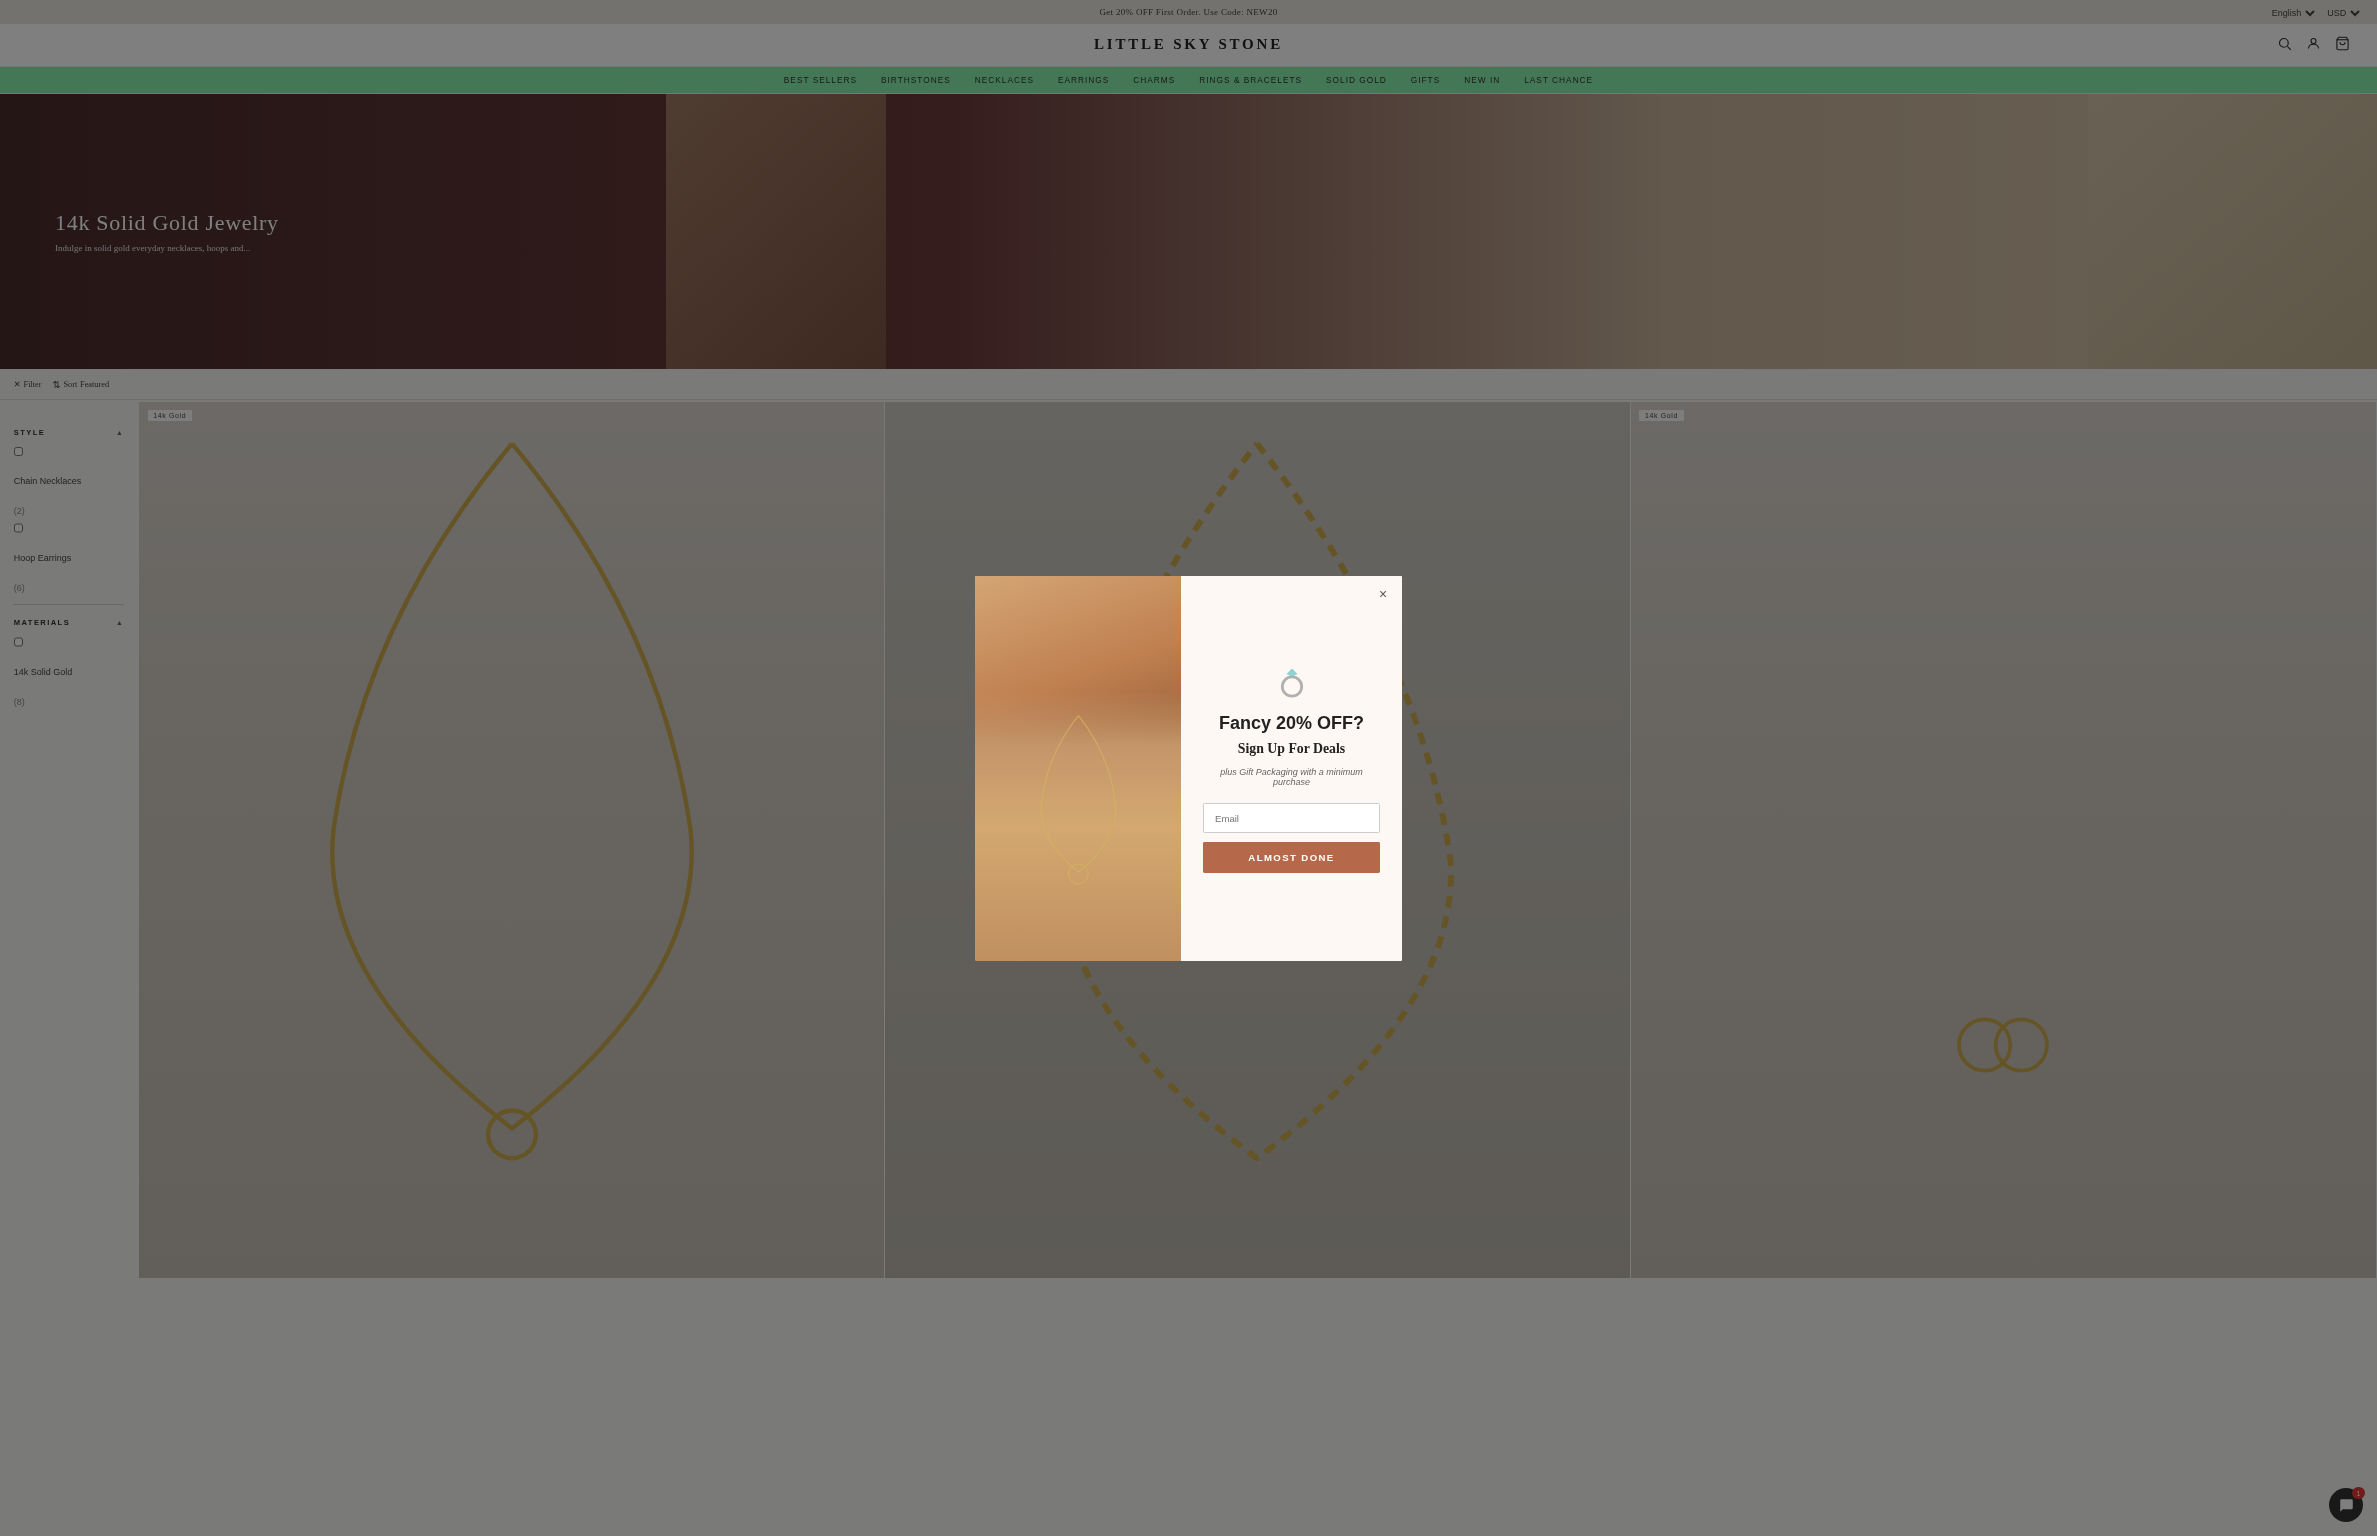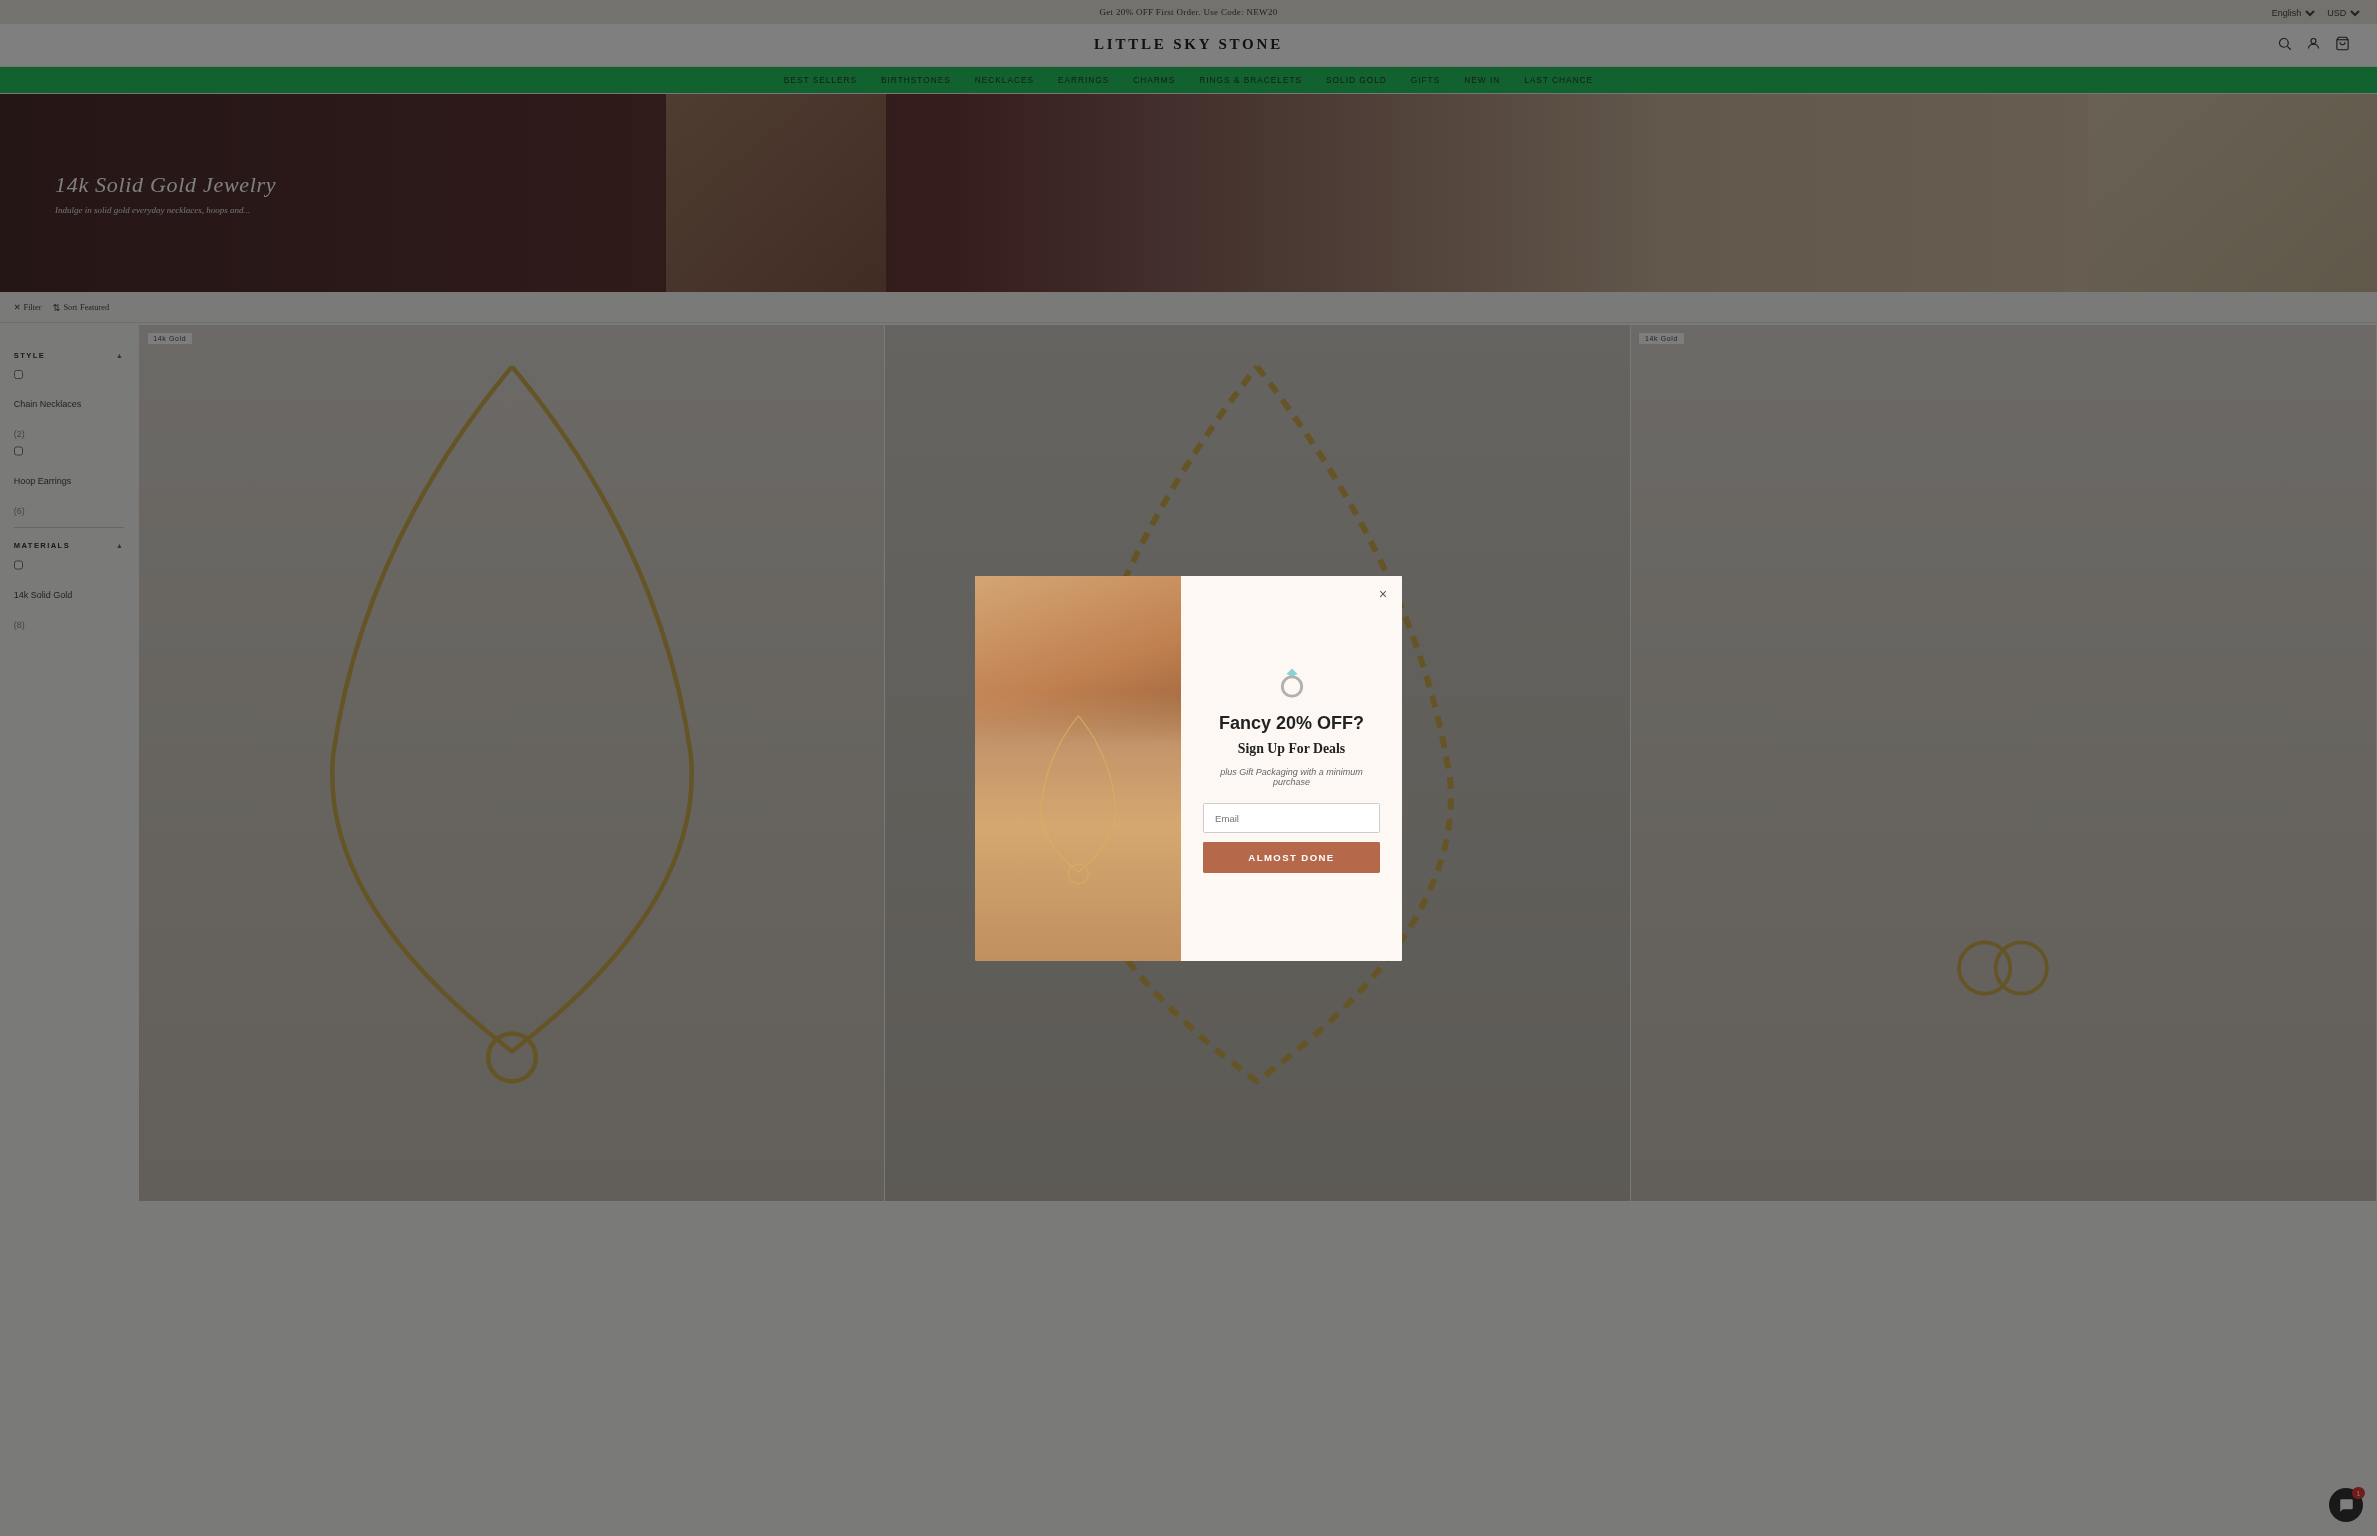--- a/index.html
+++ b/index.html
@@ -68,43 +68,42 @@
       color: #333;
     }
 
     
     .main-nav {
       display: flex;
       justify-content: center;
       align-items: center;
       gap: 24px;
       padding: 8.3px 27.5px;
-      background: #22c55e;
+      background: #86efac;
       border-bottom: 0.7px solid #eee;
     }
     .nav-item {
       font-size: 8.3px;
       letter-spacing: 1px;
       text-transform: uppercase;
       color: #333;
       cursor: pointer;
       font-family: Arial, sans-serif;
       font-weight: 500;
       white-space: nowrap;
     }
 
     
     .hero {
       position: relative;
-      height: 198px;
+      height: 275px;
       background: linear-gradient(to right, #4a2c2c 0%, #6b3a3a 40%, #c4b098 70%, #d4c5a9 100%);
       display: flex;
       align-items: center;
       overflow: hidden;
-      font-style: italic;
     }
     .hero-text {
       position: absolute;
       left: 55px;
       color: #fff;
     }
     .hero-text h1 {
       font-size: 22px;
       font-weight: 400;
       letter-spacing: 0.7px;

